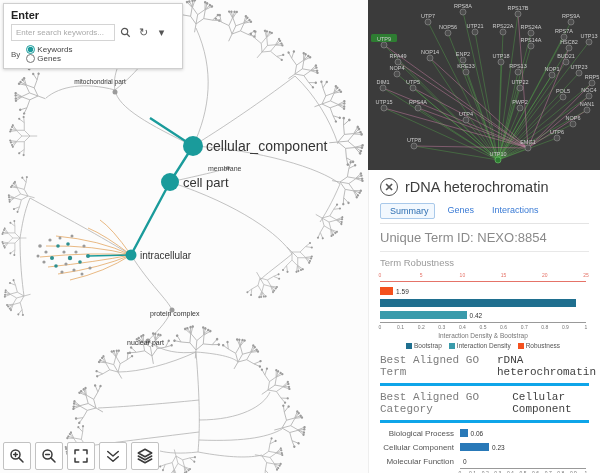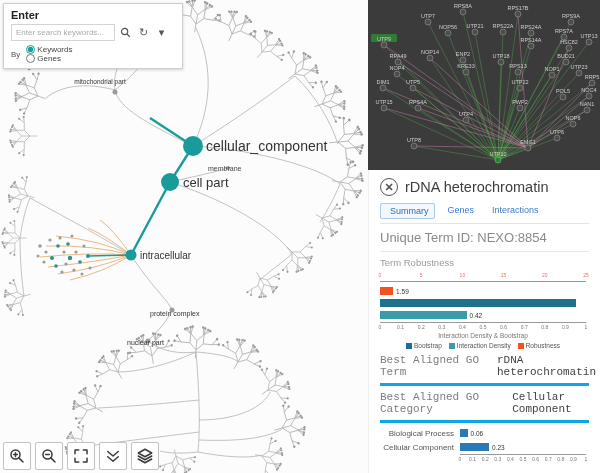--- a/index.html
+++ b/index.html
@@ -583,20 +583,27 @@
               <span class="c2-val">0.06</span>
             </span>
           </div>
           <div class="c2-row">
             <span class="c2-cat">Cellular Component</span>
             <span class="c2-plot">
               <span class="c2-bar" style="width: 23%; background: rgb(41, 121, 184);"></span>
               <span class="c2-val">0.23</span>
             </span>
           </div>
+          <div class="c2-row">
+            <span class="c2-cat">Molecular Function</span>
+            <span class="c2-plot">
+              <span class="c2-bar" style="width: 0%; background: rgb(41, 121, 184);"></span>
+              <span class="c2-val">0</span>
+            </span>
+          </div>
           <div class="c2-axis">
             <span style="left: 0%;">0</span>
             <span style="left: 10%;">0.1</span>
             <span style="left: 20%;">0.2</span>
             <span style="left: 30%;">0.3</span>
             <span style="left: 40%;">0.4</span>
             <span style="left: 50%;">0.5</span>
             <span style="left: 60%;">0.6</span>
             <span style="left: 70%;">0.7</span>
             <span style="left: 80%;">0.8</span>

